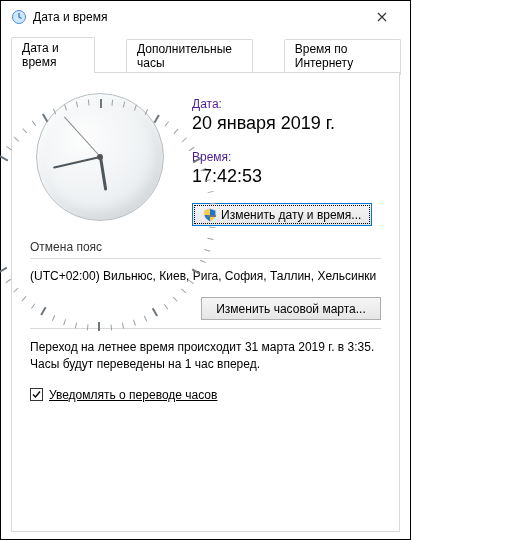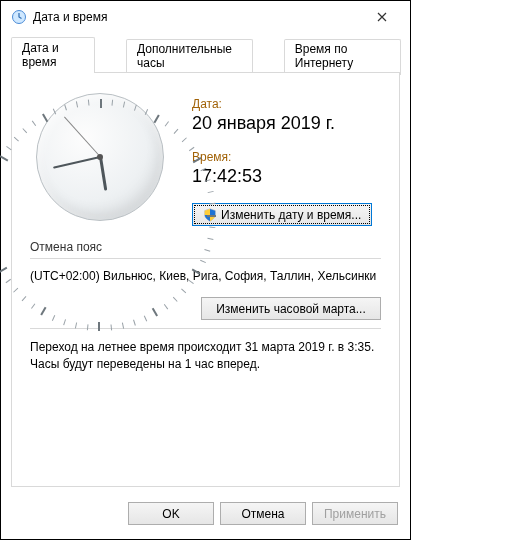--- a/index.html
+++ b/index.html
@@ -104,21 +104,21 @@
     position: relative;
   }
   .tick { position: absolute; left: 50%; top: 50%; width: 1px; height: 6px; background: #9aa2a8; transform-origin: 0 58px; }
   .tick.big { width: 2px; height: 9px; background: #6e777d; }
   .hand { position: absolute; left: 50%; top: 50%; transform-origin: 50% 100%; background: #4e565b; }
   .hand.hour { width: 3px; height: 34px; margin-left: -1.5px; margin-top: -34px; border-radius: 2px; }
   .hand.min  { width: 2px; height: 48px; margin-left: -1px; margin-top: -48px; border-radius: 2px; }
   .hand.sec  { width: 1px; height: 54px; margin-left: -0.5px; margin-top: -54px; background: #888; }
   .pin { position:absolute; left:50%; top:50%; width:6px; height:6px; margin:-3px 0 0 -3px; background:#555; border-radius:50%; }
   .info { padding-top: 4px; }
-  .info .lbl { font-size: 12px; color: #a16207; margin-bottom: 2px; }
+  .info .lbl { font-size: 12px; color: #4c1d95; margin-bottom: 2px; }
   .info .val { font-size: 18px; color: #000; margin-bottom: 16px; }
   .btn {
     display: inline-flex;
     align-items: center;
     justify-content: center;
     gap: 4px;
     min-width: 170px;
     height: 23px;
     border: 1px solid #adadad;
     background: linear-gradient(#f5f5f5, #e6e6e6);
@@ -255,20 +255,23 @@
     <div class="tz-val">(UTC+02:00) Вильнюс, Киев, Рига, София, Таллин, Хельсинки</div>
     <div class="tz-btn-row">
       <button class="btn" style="min-width:180px">
         <span>Изменить часовой марта...</span>
       </button>
     </div>
     <hr class="divider">
 
     <div class="dst">Переход на летнее время происходит 31 марта 2019 г. в 3:35. Часы будут переведены на 1 час вперед.</div>
 
+    <div class="chk-row">
+      <span class="chk">
+        <svg width="11" height="11" viewBox="0 0 11 11">
+            <path d="M2 5.5 L4.5 8 L9 2.5" stroke="#000" stroke-width="1.4" fill="none"></path>
+          </svg>
+      </span>
+      <span style="text-decoration: underline; text-decoration-color:#000;">Уведомлять о переводе часов</span>
+    </div>
   </div>
 
-  <div class="dlg-row">
-    <button class="btn">OK</button>
-    <button class="btn">Отмена</button>
-    <button class="btn disabled">Применить</button>
-  </div>
 </div>
 
 </body></html>

